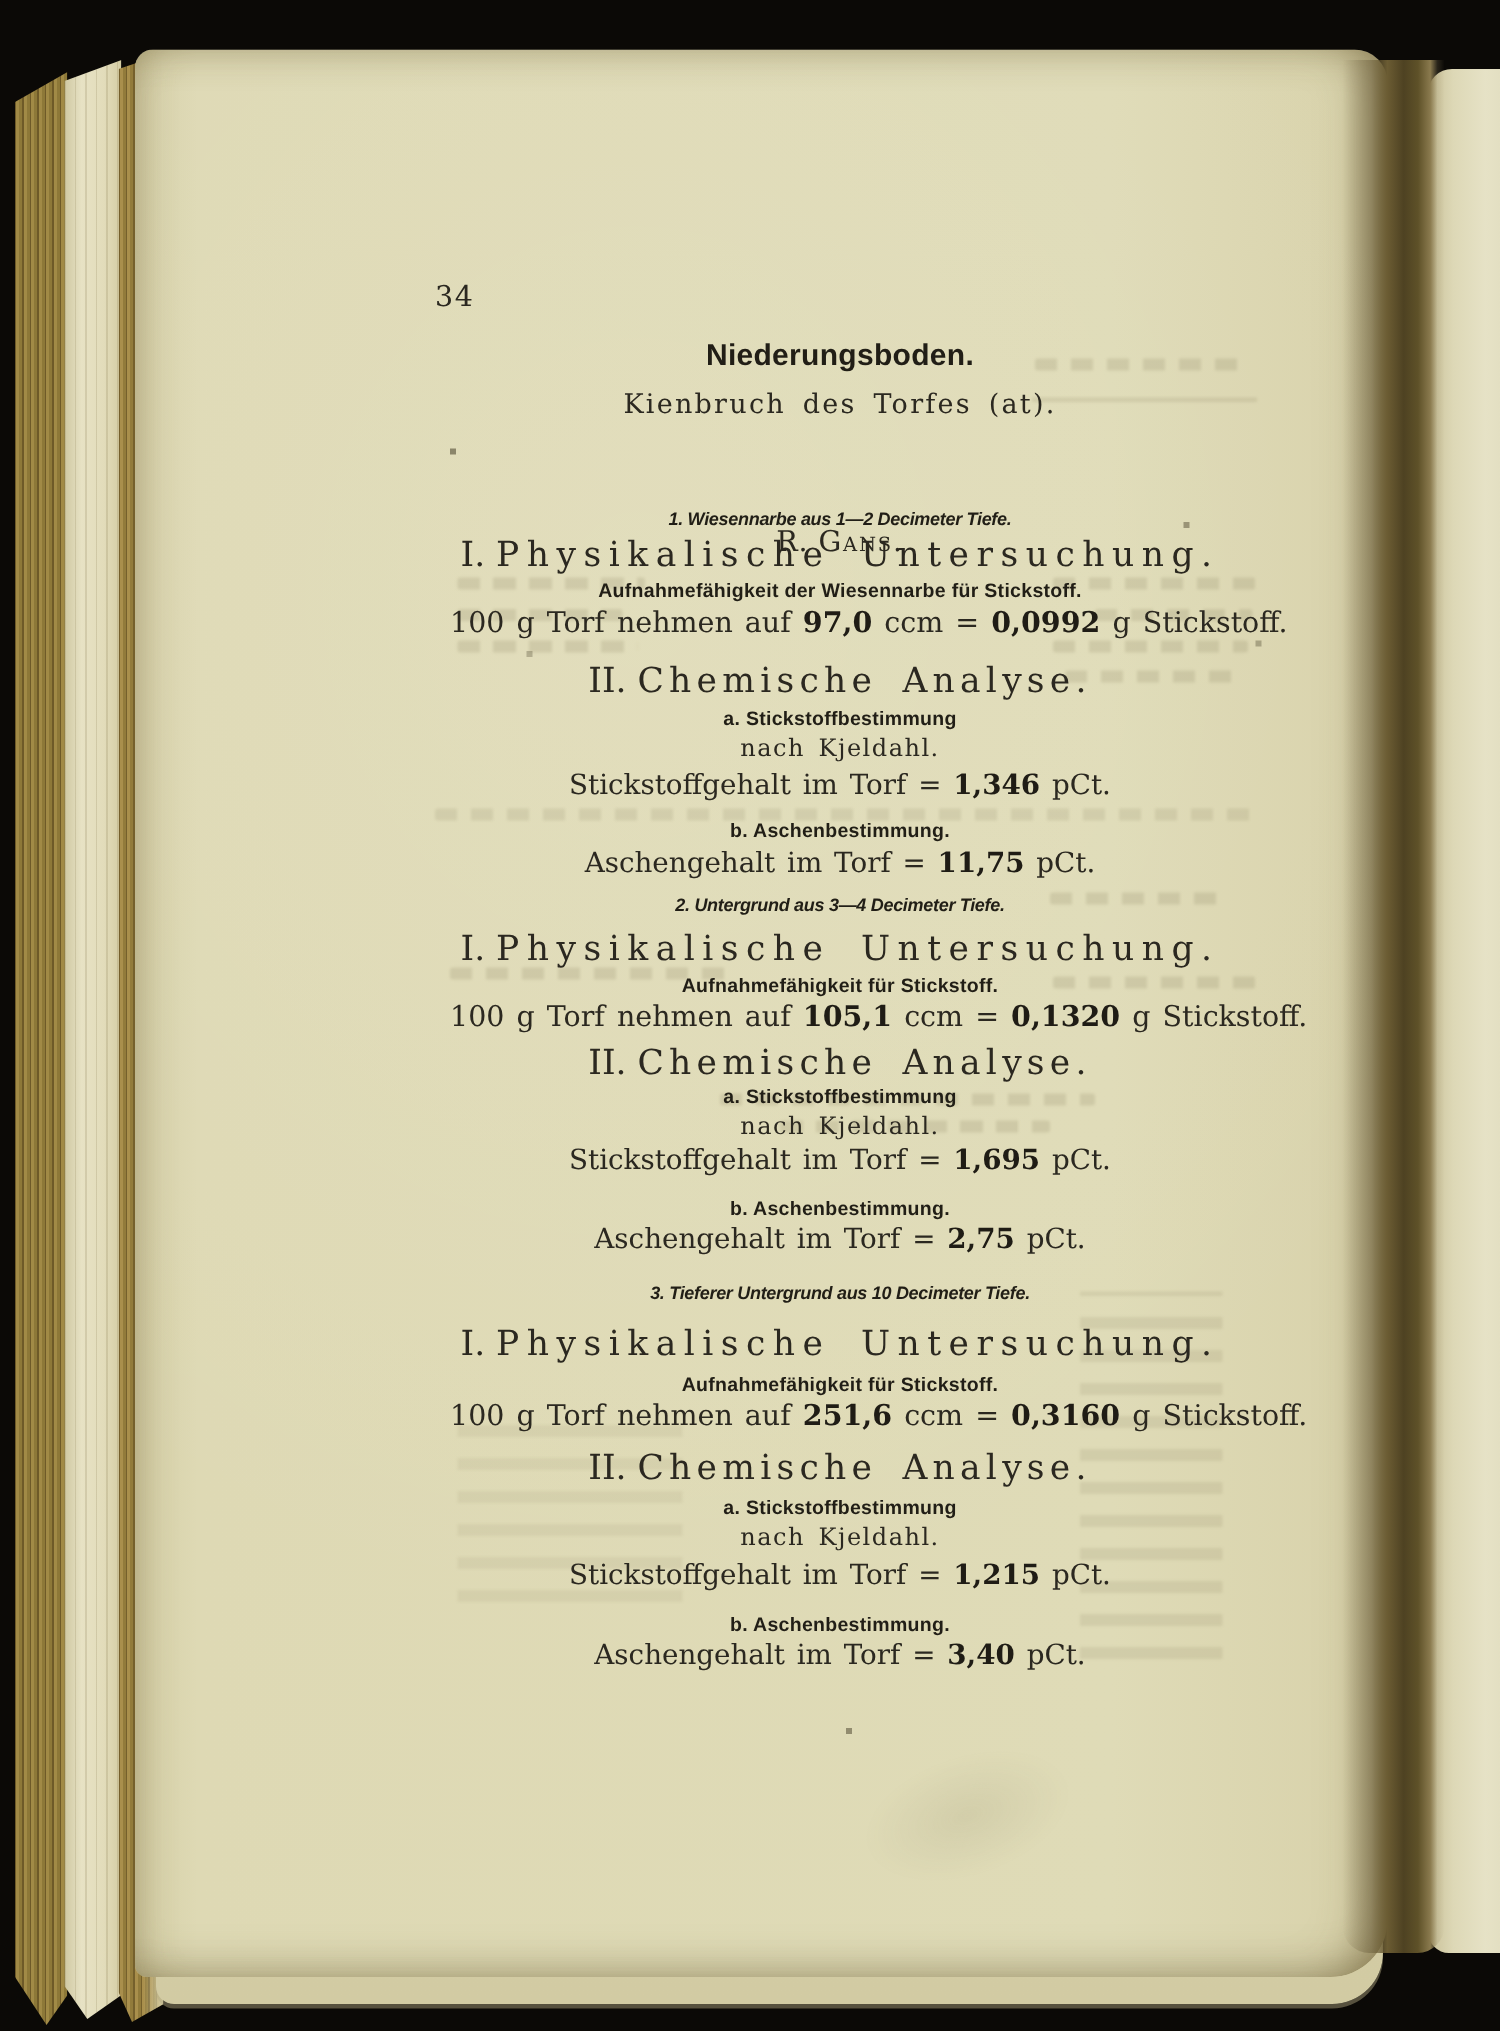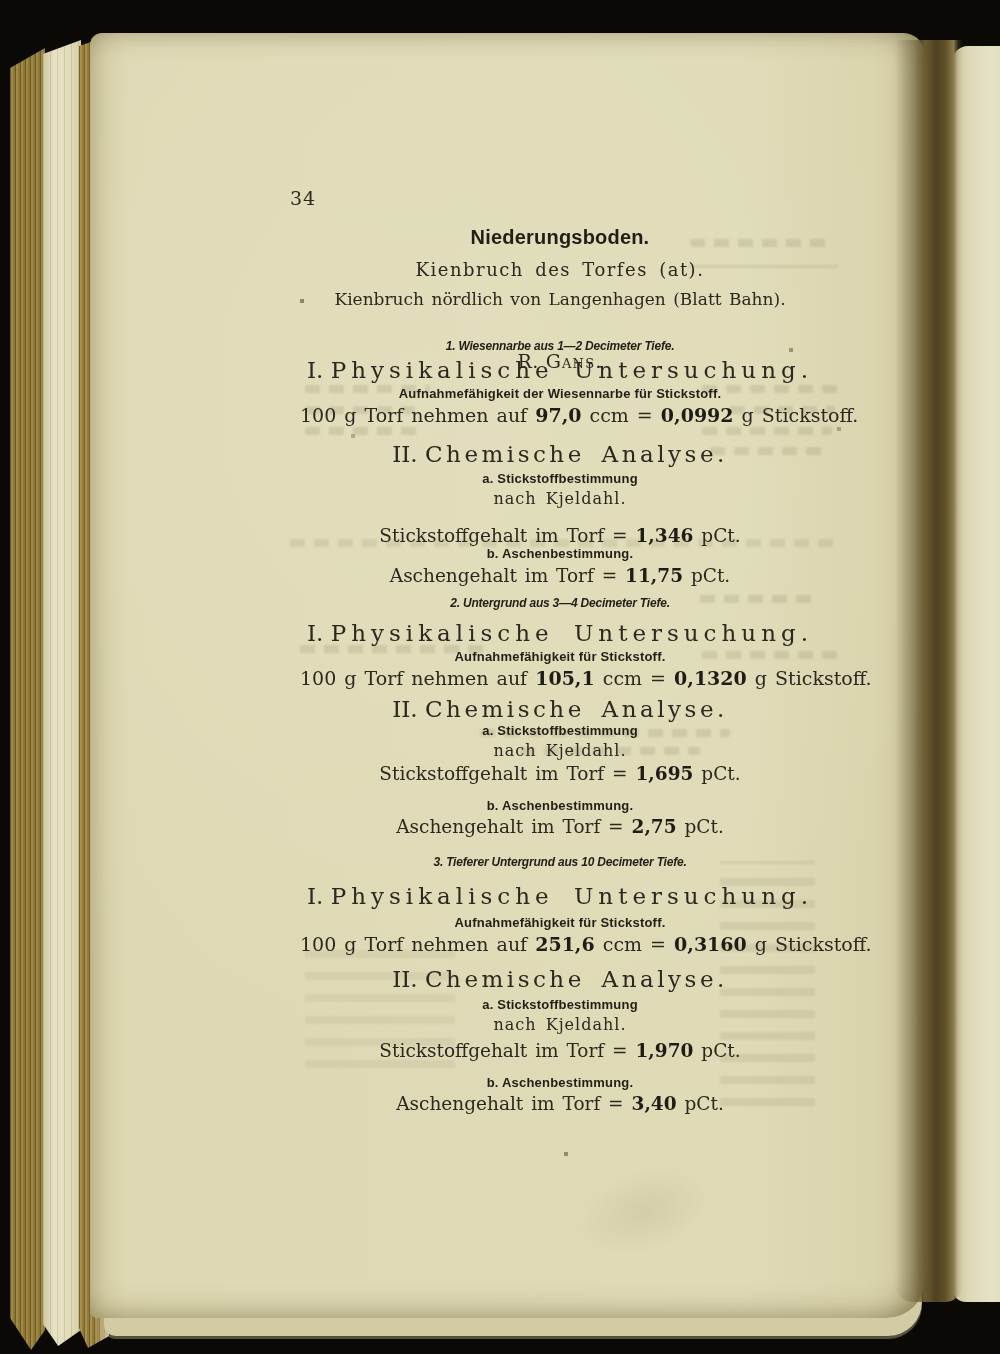--- a/index.html
+++ b/index.html
@@ -148,21 +148,20 @@
     <div class="ghost gcol" style="left:215px;top:905px;width:150px;height:130px;opacity:.4"></div>
     <div class="ghost gblob" style="left:470px;top:1120px;width:170px;height:115px;transform:rotate(-18deg)"></div>
 
     <div class="pageno">34</div>
 
     <div class="textblock">
 
 
       <div class="l b-sans title" style="top:193px">Niederungsboden.</div>
       <div class="l subtitle" style="top:226px">Kienbruch des Torfes (at).</div>
-      <div class="l location" style="top:256px">Kienbruch nördlich von Langenhagen (Blatt Bahn).</div>
       <div class="l author" style="top:281px">
         <span>R.</span>
         <span class="sc">Gans.</span>
       </div>
 
       <div>
         <div class="l b-sans sec-head" style="top:306px">1. Wiesennarbe aus 1—2 Decimeter Tiefe.</div>
         <div class="l roman-l" style="top:324px">
           <span>I.</span>
           <span class="sperr-wide">Physikalische Untersuchung.</span>
@@ -174,21 +173,21 @@
           <span>ccm =</span>
           <span class="val">0,0992</span>
           <span>g Stickstoff.</span>
         </div>
         <div class="l roman-l" style="top:408px">
           <span>II.</span>
           <span class="sperr-mid">Chemische Analyse.</span>
         </div>
         <div class="l b-sans ab-label" style="top:438px">a. Stickstoffbestimmung</div>
         <div class="l method" style="top:456px">nach Kjeldahl.</div>
-        <div class="l result" style="top:492px">
+        <div class="l result" style="top:480px">
           <span>Stickstoffgehalt im Torf =</span>
           <span class="val">1,346</span>
           <span>pCt.</span>
         </div>
         <div class="l b-sans ab-label" style="top:513px">b. Aschenbestimmung.</div>
         <div class="l result" style="top:532px">
           <span>Aschengehalt im Torf =</span>
           <span class="val">11,75</span>
           <span>pCt.</span>
         </div>
@@ -242,21 +241,21 @@
           <span>g Stickstoff.</span>
         </div>
         <div class="l roman-l" style="top:933px">
           <span>II.</span>
           <span class="sperr-mid">Chemische Analyse.</span>
         </div>
         <div class="l b-sans ab-label" style="top:964px">a. Stickstoffbestimmung</div>
         <div class="l method" style="top:982px">nach Kjeldahl.</div>
         <div class="l result" style="top:1007px">
           <span>Stickstoffgehalt im Torf =</span>
-          <span class="val">1,970</span>
+          <span class="val">1,215</span>
           <span>pCt.</span>
         </div>
         <div class="l b-sans ab-label" style="top:1042px">b. Aschenbestimmung.</div>
         <div class="l result" style="top:1060px">
           <span>Aschengehalt im Torf =</span>
           <span class="val">3,40</span>
           <span>pCt.</span>
         </div>
       </div>
 

